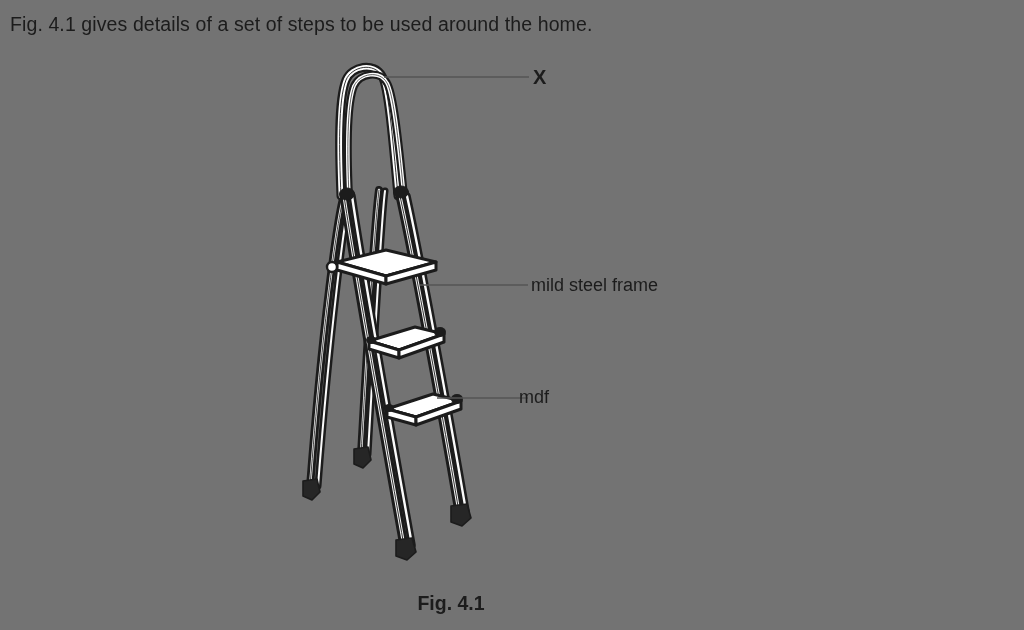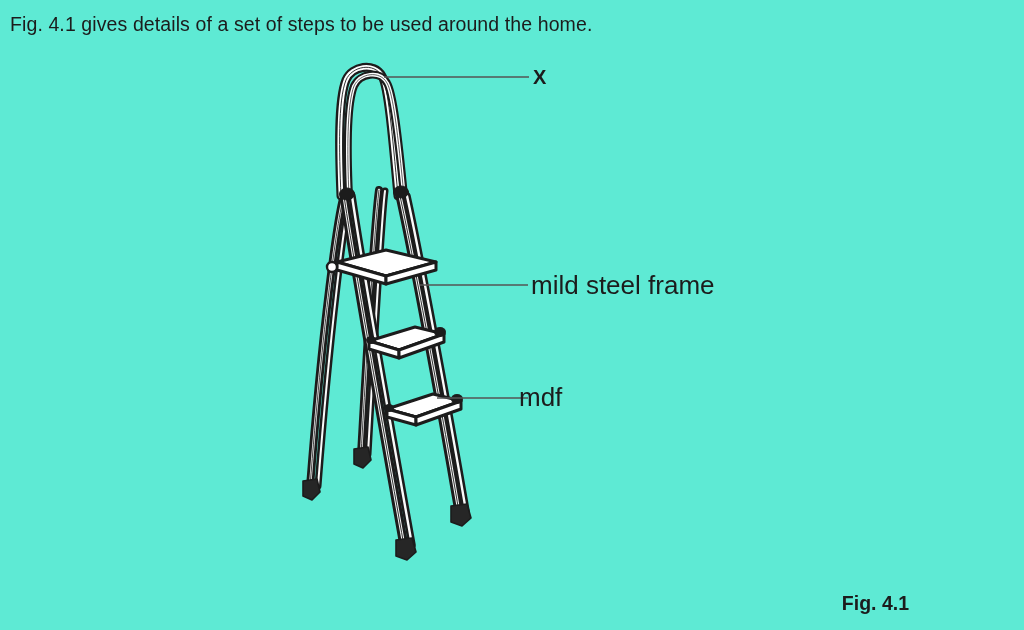--- a/index.html
+++ b/index.html
@@ -12,21 +12,21 @@
     width: 1024px;
     height: 630px;
     position: relative;
     overflow: hidden;
     font-family: "Liberation Sans", sans-serif;
     color: #1c1c1c;
   }
   #page {
     position: absolute;
     inset: 0;
-    background: #5eead4;
+    background: #737373;
   }
   .question-text {
     position: absolute;
     left: 10px;
     top: 11px;
     font-size: 19.5px;
     line-height: 26px;
     letter-spacing: 0.1px;
     color: #1c1c1c;
     white-space: nowrap;
@@ -37,21 +37,21 @@
     top: 0;
     width: 1024px;
     height: 630px;
     pointer-events: none;
   }
   .figure-area svg {
     display: block;
   }
   .callout-label {
     position: absolute;
-    font-size: 26px;
+    font-size: 18px;
     line-height: 22px;
     color: #1c1c1c;
     white-space: nowrap;
   }
   .callout-label.bold {
     font-weight: bold;
     font-size: 20px;
   }
   #label-x {
     left: 533px;
@@ -63,21 +63,21 @@
   }
   #label-mdf {
     left: 519px;
     top: 386px;
   }
   .figure-caption {
     position: absolute;
     left: 0;
     top: 592px;
     width: 916px;
-    text-align: right;
+    text-align: center;
     font-size: 19.5px;
     font-weight: bold;
     color: #1c1c1c;
   }
   .figure-caption span {
     display: inline-block;
     transform: translateX(-7px);
   }
 </style>
 </head>

